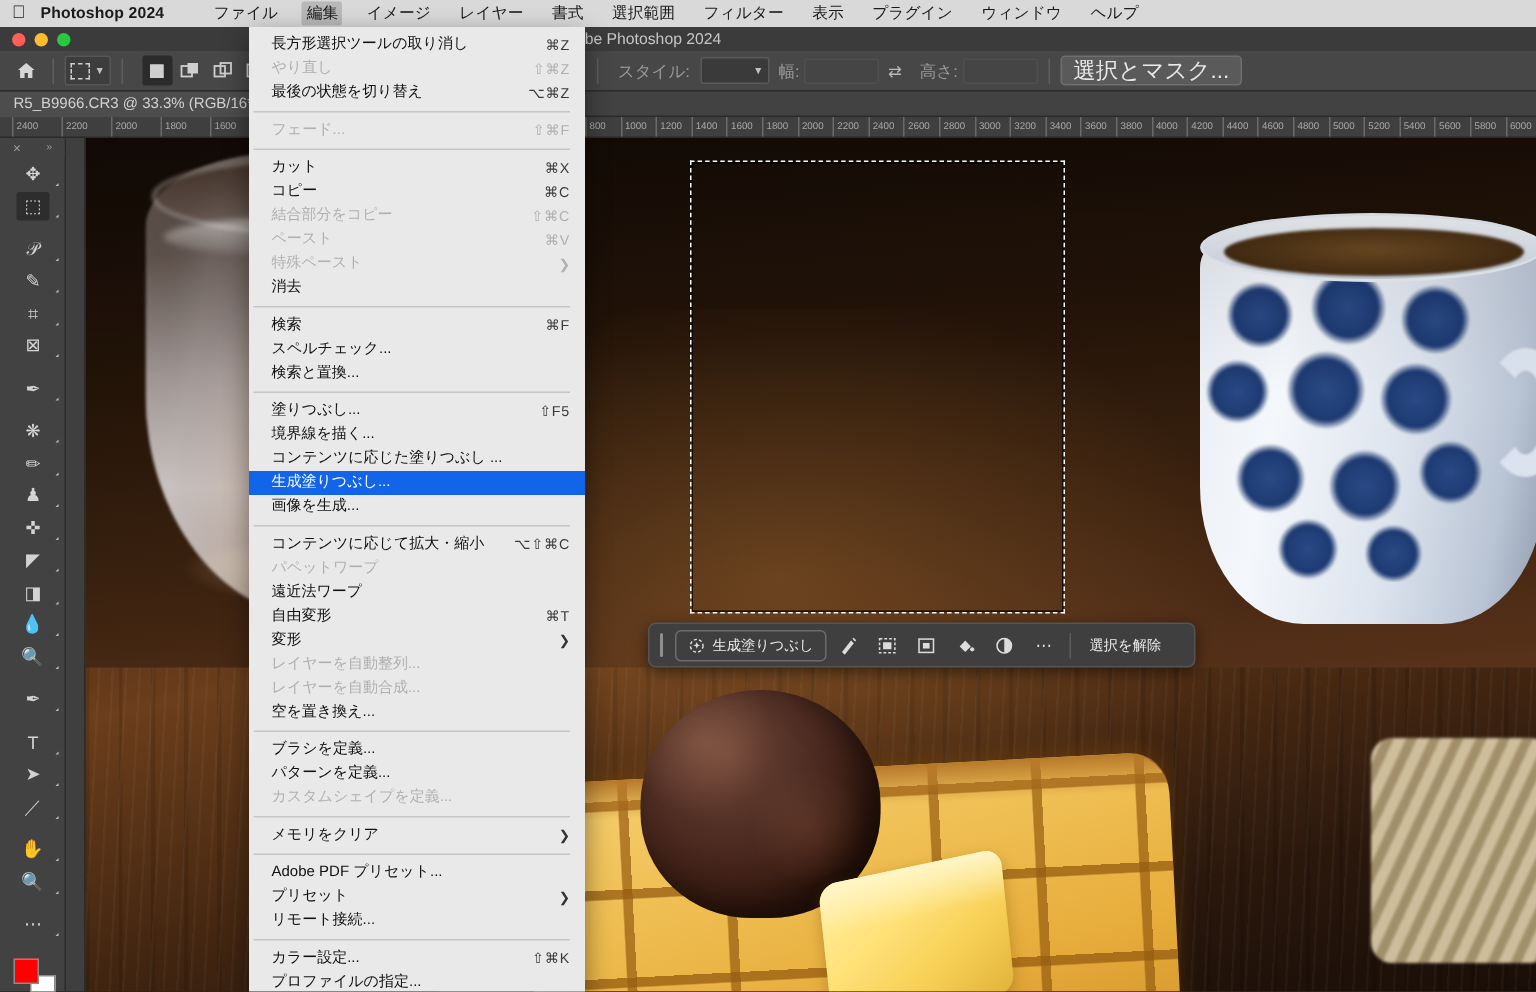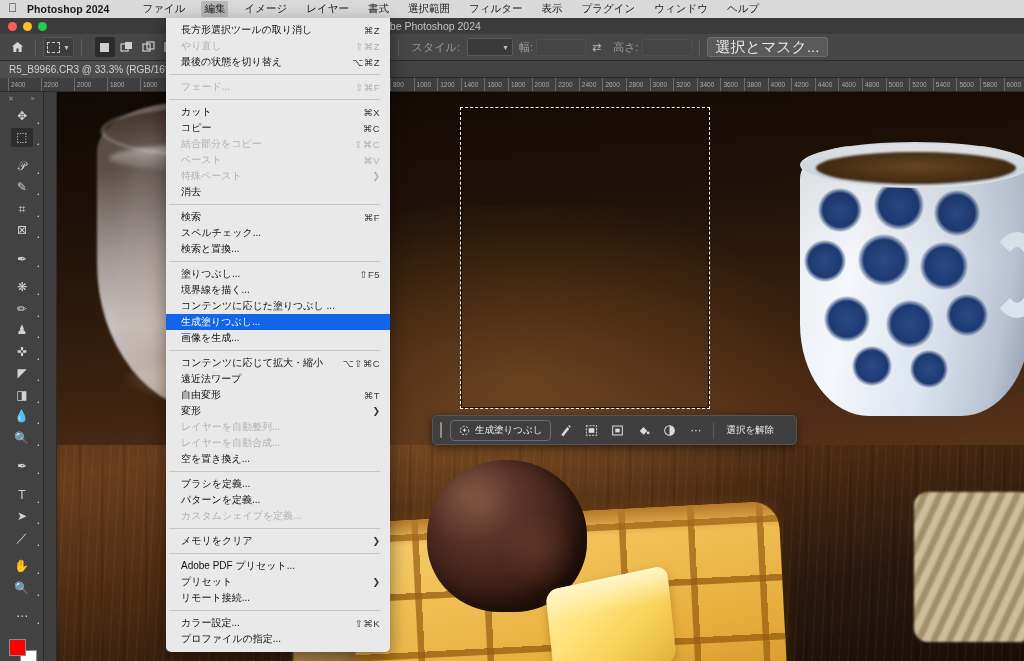--- a/index.html
+++ b/index.html
@@ -760,20 +760,24 @@
       </div>
       <div class="mrow">
         <span class="lbl">画像を生成...</span>
         <span class="key"></span>
       </div>
       <div class="msep"></div>
       <div class="mrow">
         <span class="lbl">コンテンツに応じて拡大・縮小</span>
         <span class="key">⌥⇧⌘C</span>
       </div>
+      <div class="mrow dis">
+        <span class="lbl">パペットワープ</span>
+        <span class="key"></span>
+      </div>
       <div class="mrow">
         <span class="lbl">遠近法ワープ</span>
         <span class="key"></span>
       </div>
       <div class="mrow">
         <span class="lbl">自由変形</span>
         <span class="key">⌘T</span>
       </div>
       <div class="mrow">
         <span class="lbl">変形</span>

